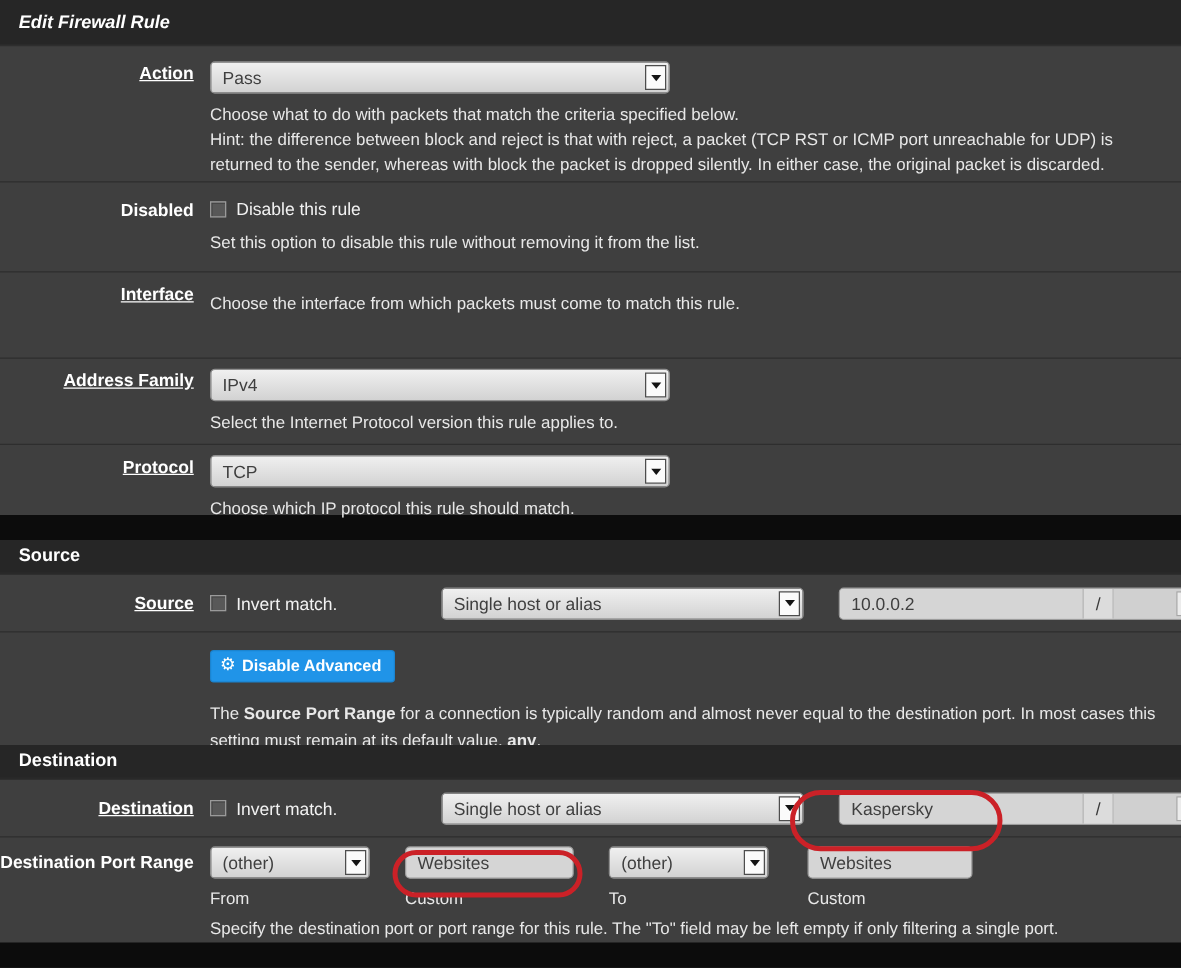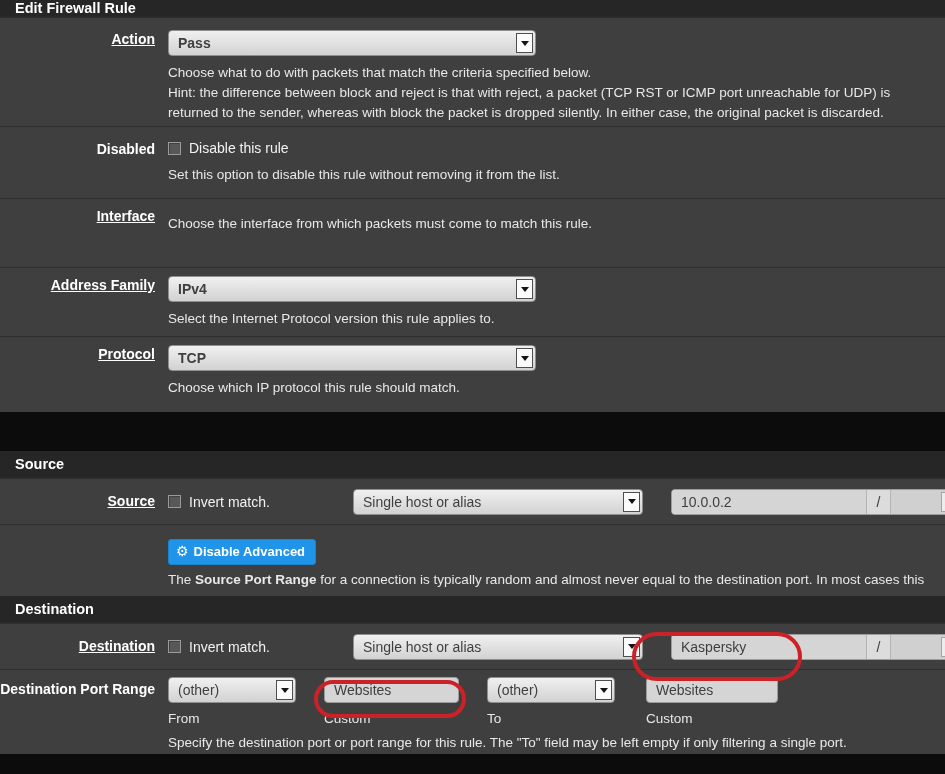--- a/index.html
+++ b/index.html
@@ -14,22 +14,22 @@
   }
   .panel { position:absolute; left:0; right:0; background:#3f3f3f; }
   .panel-heading {
     background:#262626;
     font-weight:bold; font-size:14.5px; color:#fff;
     display:flex; align-items:center;
     padding-left:15px;
     border-bottom:1px solid #2a2a2a;
   }
   #panel-rule { top:0; height:412px; }
-  #panel-rule .panel-heading { height:17px; }
-  #panel-source { top:451px; height:167px; }
+  #panel-rule .panel-heading { height:36px;font-style:italic; }
+  #panel-source { top:432px; height:167px; }
   #panel-source .panel-heading { height:27px; }
   #panel-destination { top:596px; height:158px; }
   #panel-destination .panel-heading { height:27px; }
 
   .form-row { display:flex; border-top:1px solid #2e2e2e; }
   .form-row:first-of-type { border-top:none; }
   .label-col {
     width:155px; flex-shrink:0;
     text-align:right;
     font-weight:bold; font-size:14px; color:#fff;
@@ -129,34 +129,34 @@
     font-family:"DejaVu Sans", sans-serif;
     font-size:14px; line-height:13px;
     margin-right:5px; font-weight:normal;
   }
 
   
   .row-action { height:109px; padding-top:12px; }
   .row-disabled { height:72px; padding-top:13px; }
   .row-simple { height:69px; padding-top:8px; }
   .row-protocol { height:62px; padding-top:8px; }
-  .w368 { width:368px;font-weight:bold; }
+  .w368 { width:368px; }
   .mt6 { margin-top:7px; }
   .mt9 { margin-top:9px; }
 
   
   .row-addr { height:46px; align-items:center; }
   .row-addr .label-col { padding-top:0; }
   .addr-controls { display:flex; align-items:center; }
   .invert-wrap { width:185px; flex-shrink:0; }
   .w290 { width:290px; }
   .gap28 { margin-left:28px; }
 
   .row-advanced { height:94px; padding-top:14px; }
-  .row-advanced .para { margin-top:4px; font-size:13.5px; line-height:22px; color:#e8e8e8; max-width:775px; }
+  .row-advanced .para { margin-top:14px; font-size:13.5px; line-height:22px; color:#e8e8e8; max-width:775px; }
   .para b { font-weight:bold; }
 
   
   .row-ports { height:85px; padding-top:7px; }
   .ports-grid { display:flex; }
   .pcol { display:flex; flex-direction:column; }
   .pcol .sub { font-size:13.5px; color:#e8e8e8; margin-top:8px; }
   .pc1 { width:128px; margin-right:28px; }
   .pc2 { width:135px; margin-right:28px; }
   .pc3 { width:128px; margin-right:31px; }

